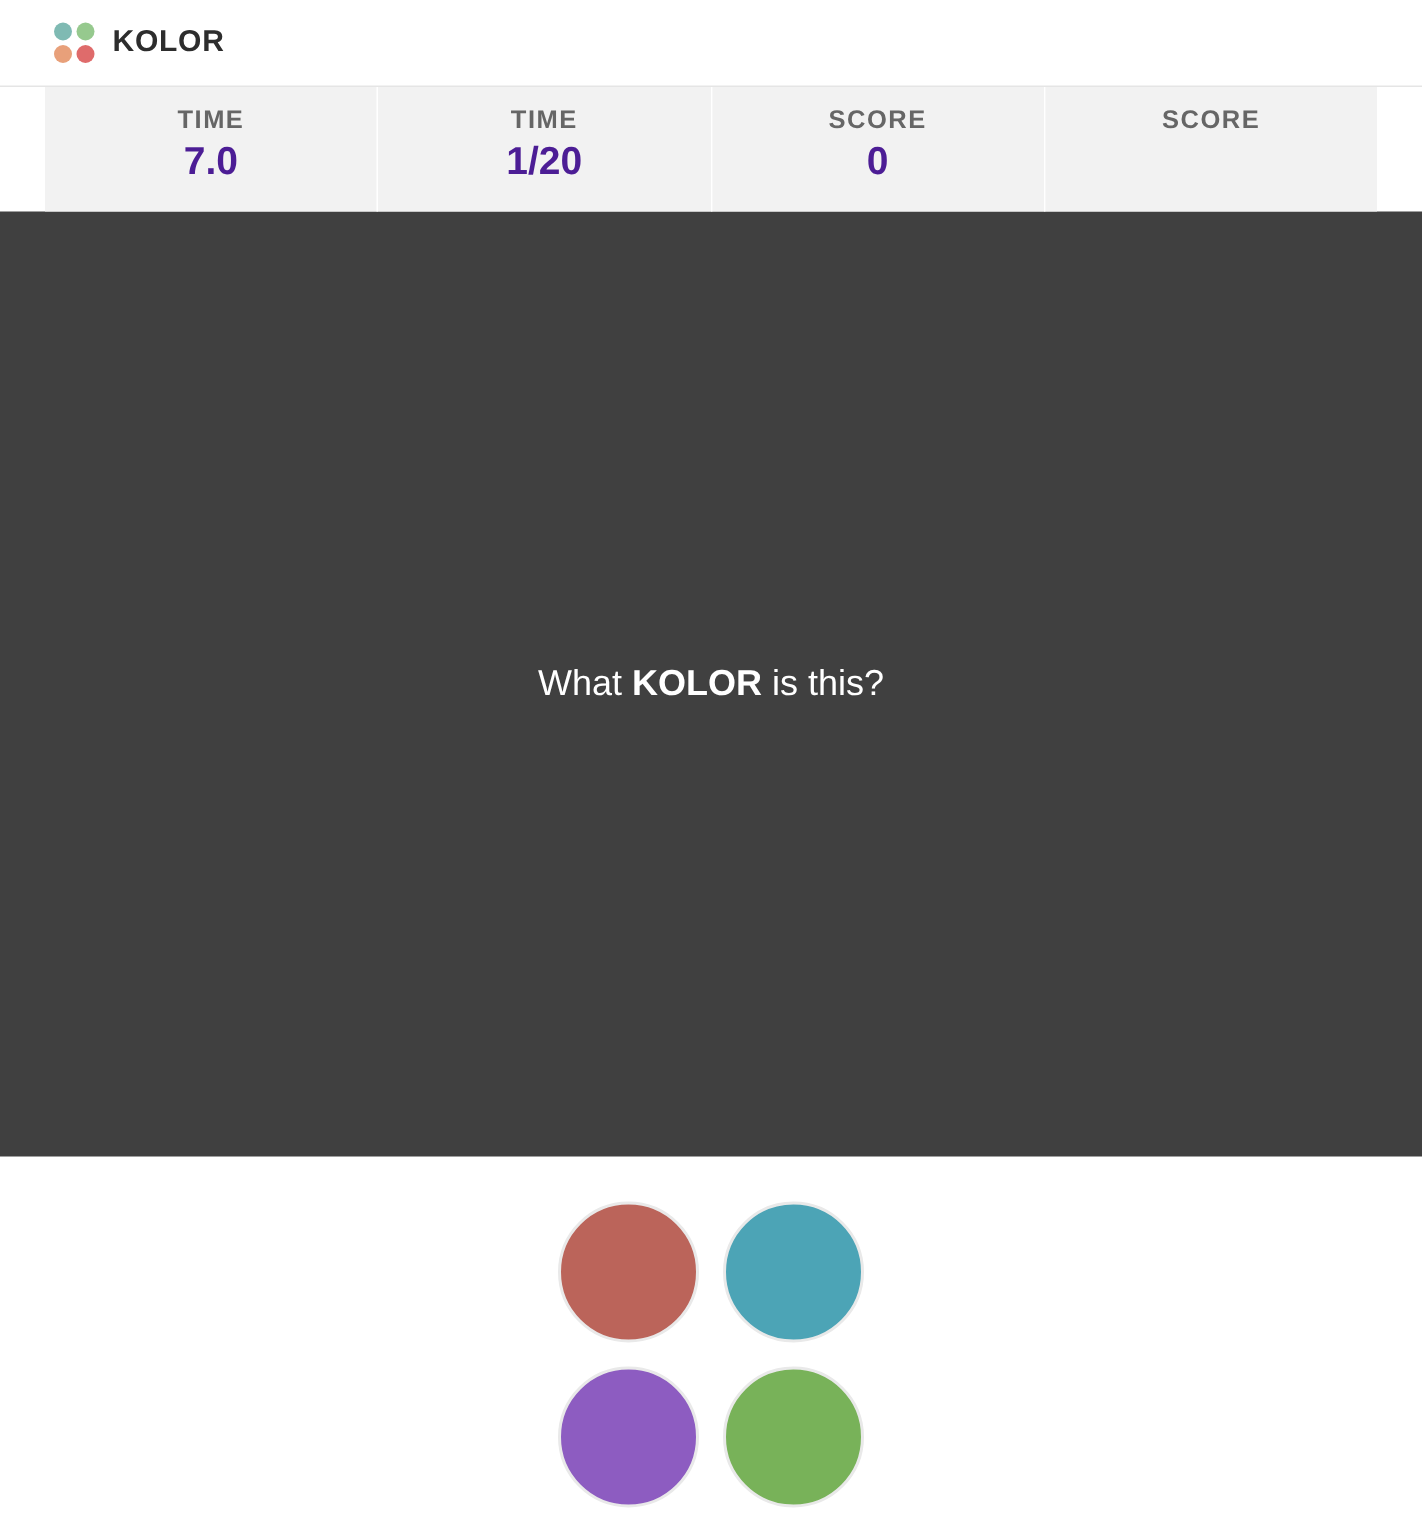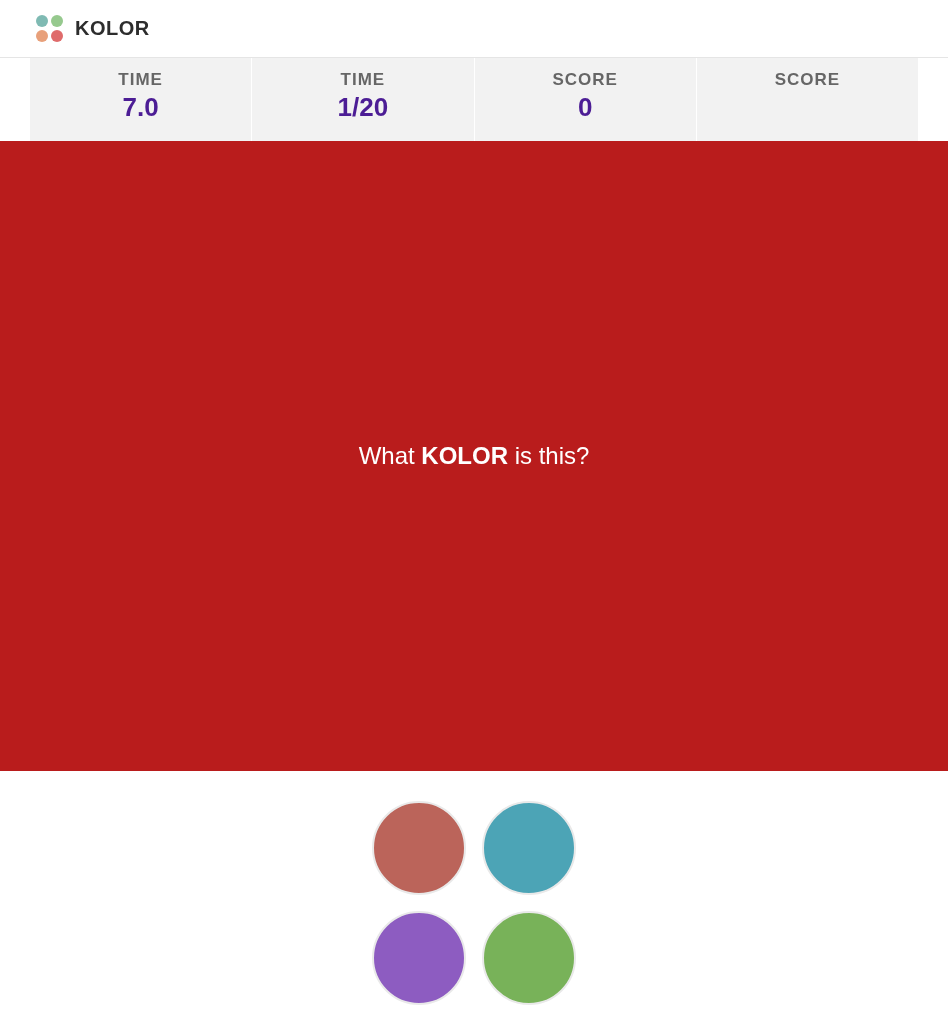--- a/index.html
+++ b/index.html
@@ -111,21 +111,21 @@
   </div>
   <div class="stat">
     <div class="stat-label">SCORE</div>
     <div class="stat-value">0</div>
   </div>
   <div class="stat">
     <div class="stat-label">SCORE</div>
   </div>
 </div>
 
-<div class="target" style="background:#b91c1c">
+<div class="target" style="background:#404040">
   <div class="prompt">
     <span>What </span><strong>KOLOR</strong><span> is this?</span>
   </div>
 </div>
 
 <div class="choices-wrap">
   <div class="choices">
     <button class="choice" style="background:#bb645a"></button>
     <button class="choice" style="background:#4ca4b6"></button>
     <button class="choice" style="background:#8d5cc1"></button>

